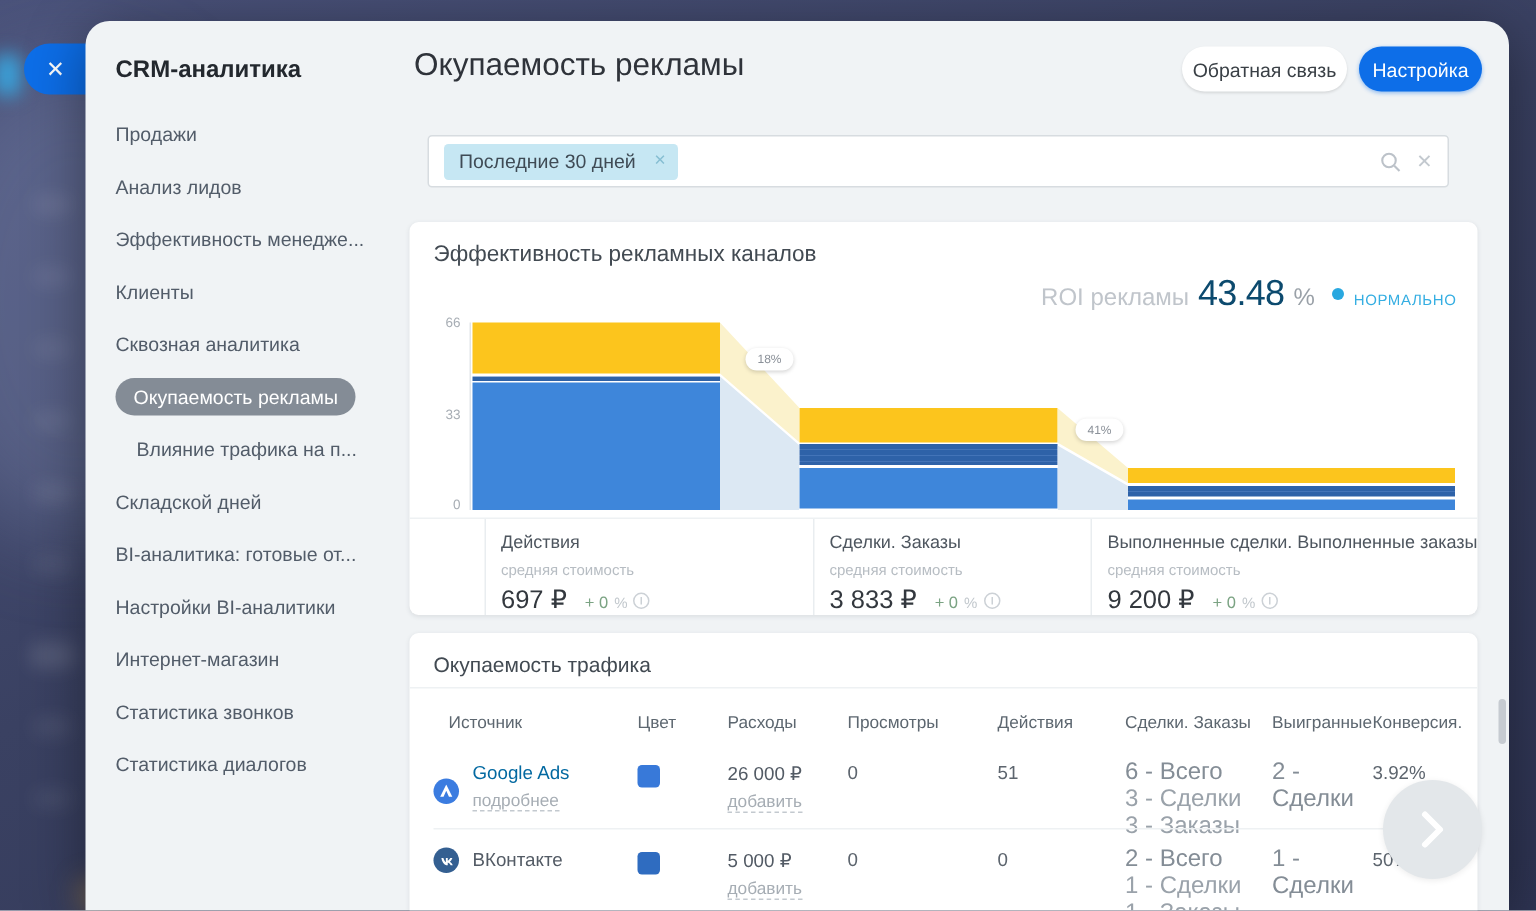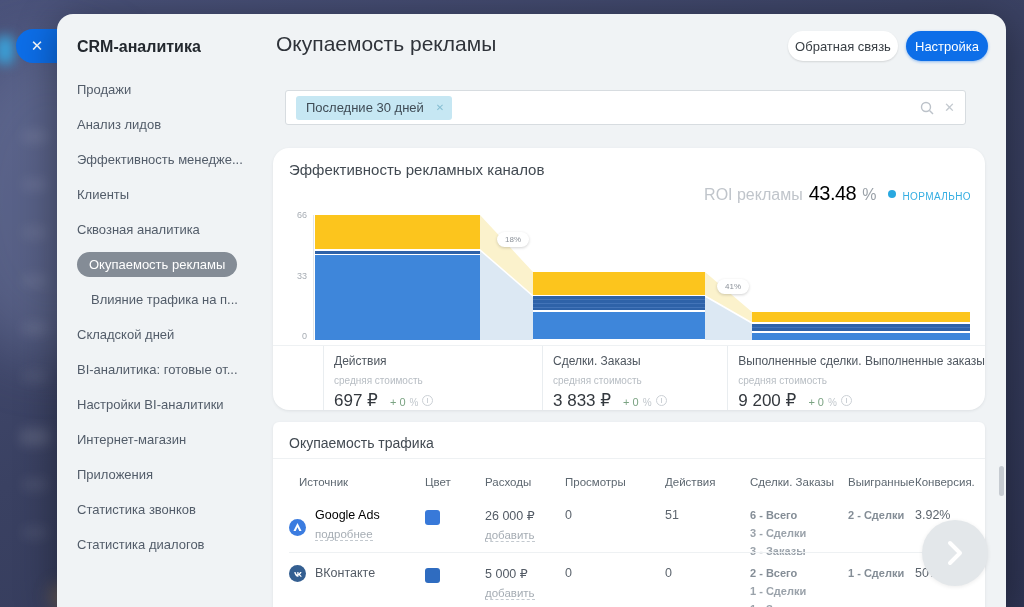--- a/index.html
+++ b/index.html
@@ -50,29 +50,29 @@
                display:flex; align-items:center; padding:0 10px; }
   .filter-tag { background:#c6e7f3; border-radius:3px; padding:4px 8px 5px 10px;
                 font-size:13px; color:#3f4b55; display:flex; align-items:center; gap:12px; }
   .filter-tag .tag-x { color:#86bed2; font-size:10px; cursor:pointer; }
   .sb-spacer { flex:1; }
   .sb-ico { color:#bcc2c9; margin-left:10px; cursor:pointer; display:flex; align-items:center; }
   .sb-clear { font-size:13px; color:#c3c9cf; }
 
   
   .card { position:absolute; left:216px; width:712px; background:#fff;
-          border-radius:16px; box-shadow:0 1px 3px rgba(60,70,80,.10); }
+          border-radius:6px; box-shadow:0 1px 3px rgba(60,70,80,.10); }
   .funnel-card { top:134px; height:262px; }
   .traffic-card { top:408px; bottom:0; border-radius:6px 6px 0 0; overflow:hidden; }
   .card-title { position:absolute; left:16px; top:13px; font-size:15px; color:#424a52; }
 
   
   .roi { position:absolute; right:14px; top:34px; display:flex; align-items:baseline; gap:6px; }
   .roi-label { font-size:16px; color:#c0c5cb; }
-  .roi-value { font-size:20px; color:#000000; letter-spacing:-.5px; }
+  .roi-value { font-size:24px; color:#0c4a6e; letter-spacing:-.5px; }
   .roi-unit { font-size:16px; color:#9aa1a8; }
   .roi-dot { width:8px; height:8px; border-radius:50%; background:#29a8e0; align-self:center; margin-left:6px; }
   .roi-status { font-size:10px; color:#35aee2; letter-spacing:.4px; }
 
   
   .chart { position:absolute; left:14px; top:62px; width:688px; height:132px; }
   .axis-line { position:absolute; left:26px; top:5px; width:1px; height:125px; background:#e2e6e9; }
   .axis-lab { position:absolute; width:20px; text-align:right; font-size:9px; color:#a7adb4; }
   .seg { position:absolute; left:0; right:0; }
   .bar { position:absolute; }
@@ -118,28 +118,28 @@
   .thead { top:54px; font-size:11.5px; color:#5d6770; }
   .trow1 { top:78px; }
   .trow2 { top:140px; }
   .rsep { position:absolute; left:16px; right:16px; top:130px; height:1px; background:#eef1f3; }
   .cell { font-size:12.5px; color:#5d656e; }
   .src-cell { position:relative; padding-left:16px; }
   .src-ico { position:absolute; left:-10px; width:17px; height:17px; border-radius:50%;
              display:flex; align-items:center; justify-content:center; }
   .gads-ico { background:#3b7ce0; top:19px; }
   .vk-ico { background:#345f91; top:3px; }
-  .src-link { color:#000000; font-size:12.5px; cursor:pointer; }
+  .src-link { color:#0369a1; font-size:12.5px; cursor:pointer; }
   .src-name { color:#535b65; font-size:12.5px; }
   .dash-link { display:inline-block; margin-top:6px; font-size:11.5px; color:#a6adb4;
                border-bottom:1px dashed #c3c9cf; cursor:pointer; }
   .swatch { width:15px; height:15px; border-radius:3px; margin-top:2px; }
   .sw1 { background:#3879d9; } .sw2 { background:#2f6cc0; }
   .money { font-size:12.5px; color:#535b65; }
-  .stack { font-size:11px; color:#9aa2aa; line-height:18px;font-weight:bold; }
+  .stack { font-size:16px; color:#9aa2aa; line-height:18px; }
   .stack .first { color:#848d96; }
 
   .next-btn { position:absolute; left:865px; top:506px; width:66px; height:66px;
               border-radius:50%; background:#e3e7ea; display:flex; align-items:center;
               justify-content:center; cursor:pointer; box-shadow:0 1px 4px rgba(0,0,0,.08); }
 </style>
 </head>
 <body>
 
 <div class="bg-soft" style="left:-60px; top:40px; width:220px; height:320px; background:rgba(130,140,180,.35);"></div>
@@ -170,21 +170,20 @@
       <div class="side-item">Клиенты</div>
       <div class="side-item">Сквозная аналитика</div>
       <div class="side-item">
         <span class="pill">Окупаемость рекламы</span>
       </div>
       <div class="side-item sub">Влияние трафика на п...</div>
       <div class="side-item">Складской дней</div>
       <div class="side-item">BI-аналитика: готовые от...</div>
       <div class="side-item">Настройки BI-аналитики</div>
       <div class="side-item">Интернет-магазин</div>
-      <div class="side-item">Приложения</div>
       <div class="side-item">Статистика звонков</div>
       <div class="side-item">Статистика диалогов</div>
     </div>
   </div>
 
   <div class="page-title">Окупаемость рекламы</div>
   <div class="btn btn-feedback">Обратная связь</div>
   <div class="btn btn-settings">Настройка</div>
 
   <div class="searchbar">

